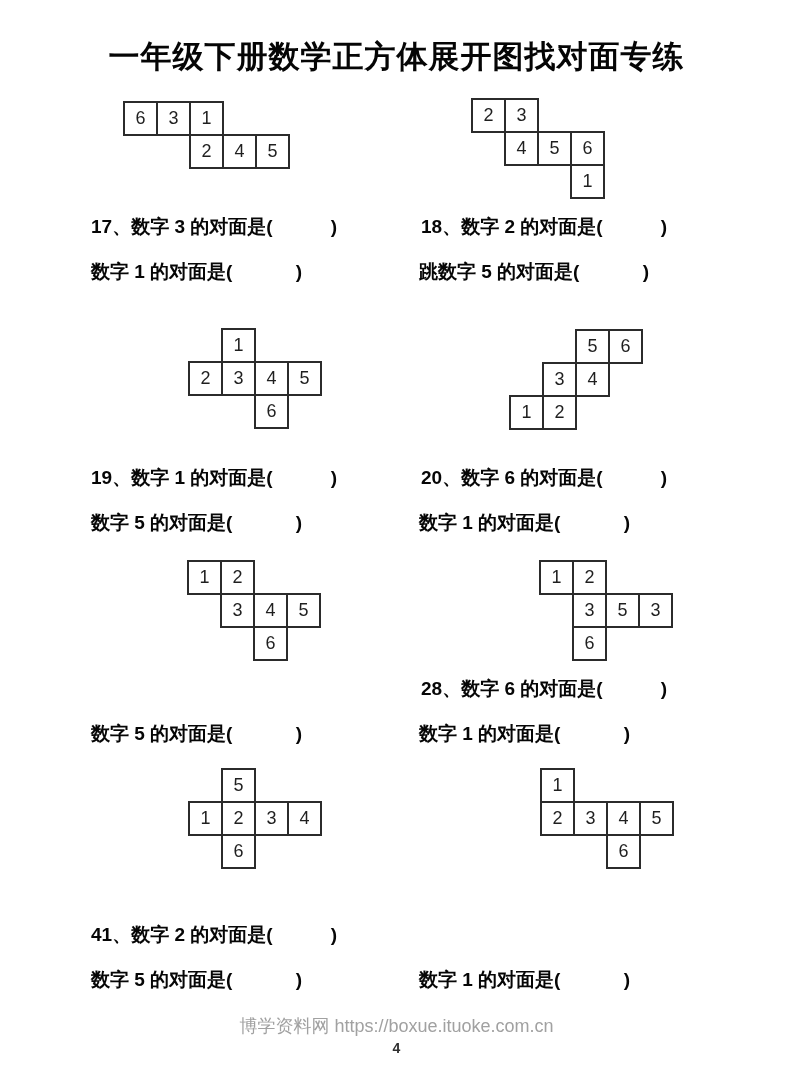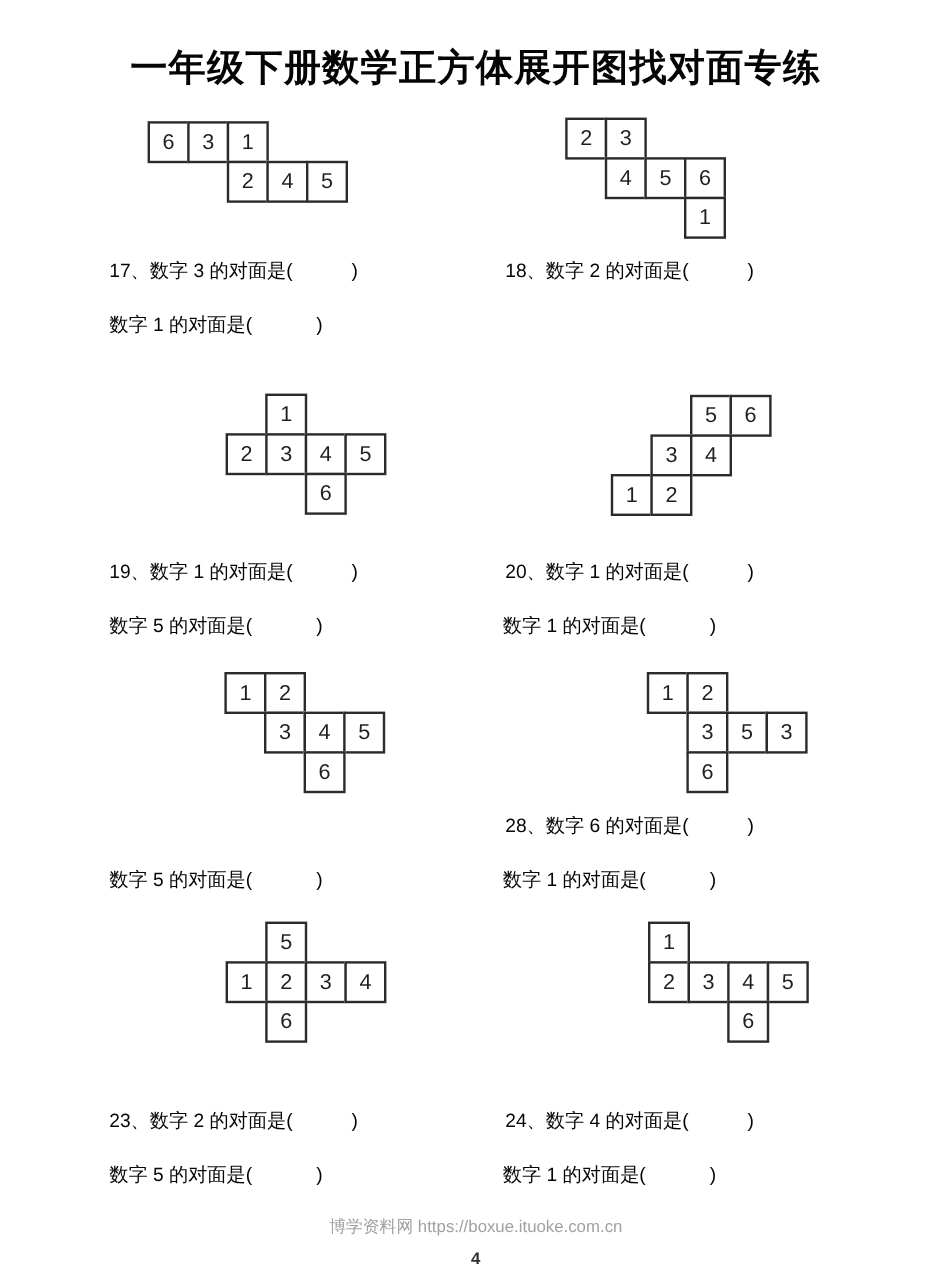--- a/index.html
+++ b/index.html
@@ -36,37 +36,37 @@
     display: flex;
     align-items: center;
     justify-content: center;
     font-size: 18px;
     color: #1f1f1f;
     font-weight: 400;
   }
   .qrow { position: absolute; left: 0; width: 100%; height: 90px; }
   .qline {
     position: absolute;
-    font-size: 16px;
-    font-weight: 400;
+    font-size: 19px;
+    font-weight: 700;
     color: #060606;
     white-space: pre;
     line-height: 30px;
   }
   .q-left-1  { left: 80px;  top: 0; }
   .q-right-1 { left: 390px; top: 0; margin-left: 20px; }
   .q-left-2  { left: 80px;  top: 45px; }
   .q-right-2 { left: 408px; top: 45px; }
   .footer-site {
     position: absolute;
     top: 1014px;
     left: 0;
     width: 100%;
     text-align: center;
-    font-size: 14px;
+    font-size: 18px;
     color: #a1a1a1;
     font-weight: 400;
   }
   .footer-page {
     position: absolute;
     top: 1040px;
     left: 0;
     width: 100%;
     text-align: center;
     font-size: 14px;
@@ -145,38 +145,38 @@
         <div class="cell" style="left: 66px; top: 33px;">4</div>
         <div class="cell" style="left: 99px; top: 33px;">5</div>
         <div class="cell" style="left: 66px; top: 66px;">6</div>
       </div>
     </div>
 
   <div class="qrow" style="top: 212px;">
     <span class="qline q-left-1">17、数字 3 的对面是(           )</span>
     <span class="qline q-right-1">18、数字 2 的对面是(           )</span>
     <span class="qline q-left-2">数字 1 的对面是(            )</span>
+    <span class="qline q-right-2">跳数字 5 的对面是(            )</span>
   </div>
 
   <div class="qrow" style="top: 463px; padding-left: 37px;">
     <span class="qline q-left-1">19、数字 1 的对面是(           )</span>
-    <span class="qline q-right-1">20、数字 1 的对面是(           )</span>
+    <span class="qline q-right-1">20、数字 6 的对面是(           )</span>
     <span class="qline q-left-2">数字 5 的对面是(            )</span>
     <span class="qline q-right-2">数字 1 的对面是(            )</span>
   </div>
 
   <div class="qrow" style="top: 674px;">
     <span class="qline q-right-1">28、数字 6 的对面是(           )</span>
     <span class="qline q-left-2">数字 5 的对面是(            )</span>
     <span class="qline q-right-2">数字 1 的对面是(            )</span>
   </div>
 
   <div class="qrow" style="top: 920px;">
-    <span class="qline q-left-1">23、数字 2 的对面是(           )</span>
-    <span class="qline q-right-1">24、数字 4 的对面是(           )</span>
+    <span class="qline q-left-1">41、数字 2 的对面是(           )</span>
     <span class="qline q-left-2">数字 5 的对面是(            )</span>
     <span class="qline q-right-2">数字 1 的对面是(            )</span>
   </div>
 
   <div class="footer-site">博学资料网 https://boxue.ituoke.com.cn</div>
   <div class="footer-page">4</div>
 
 </div>
 
 </body></html>

